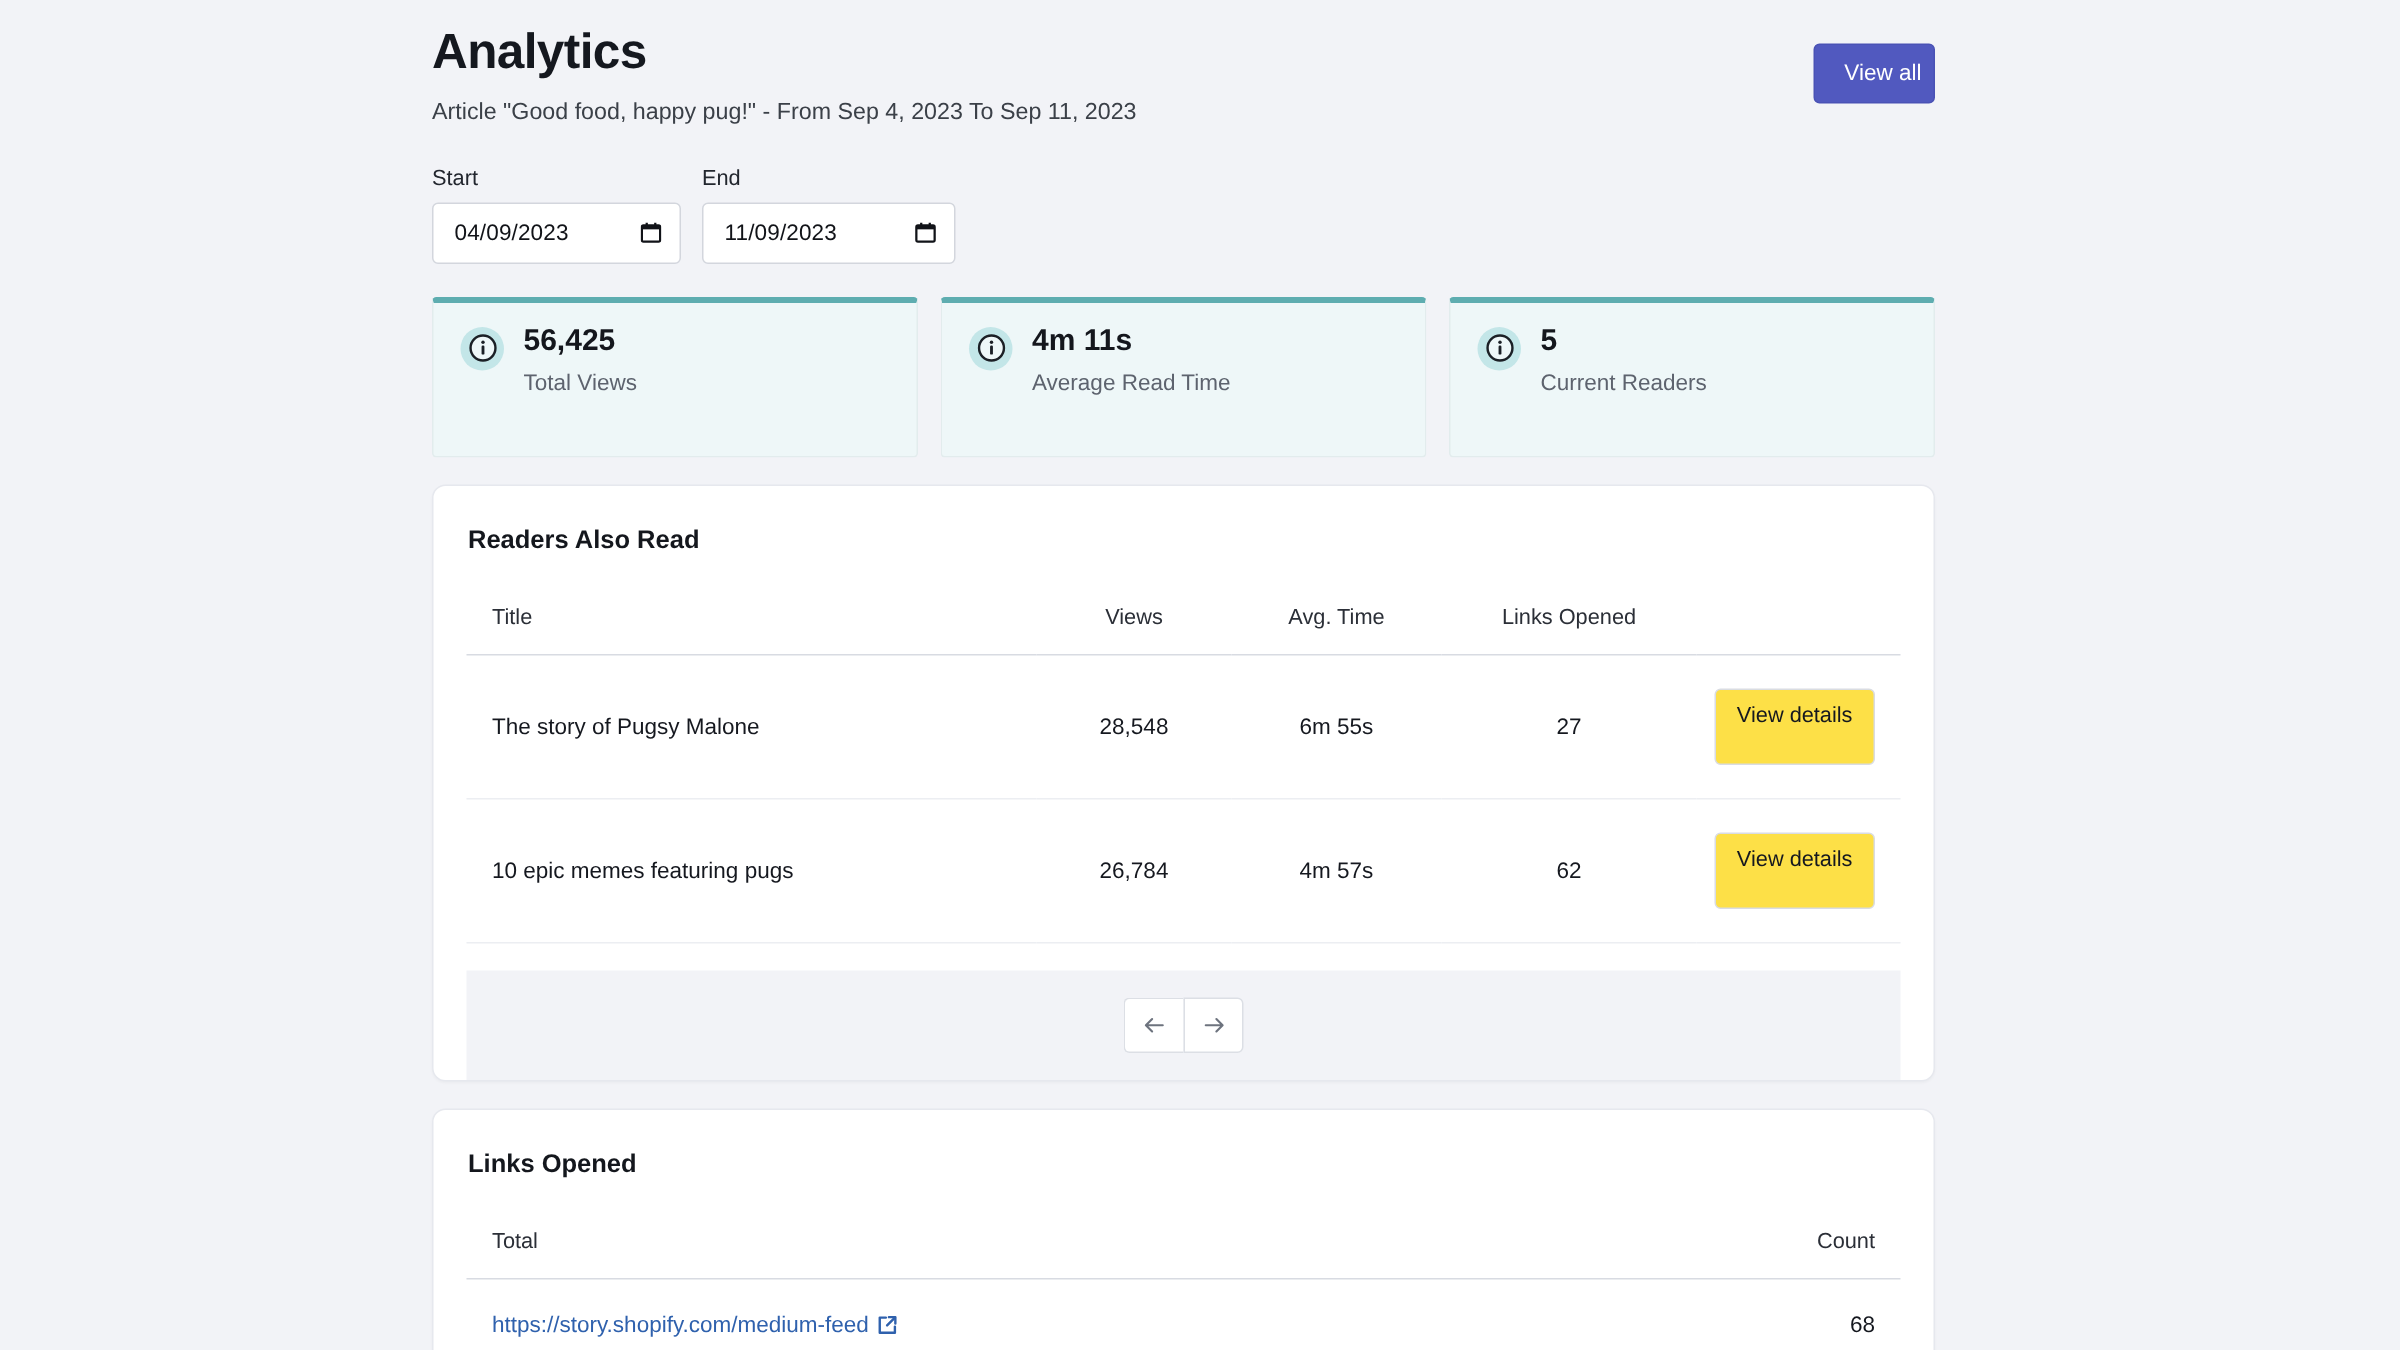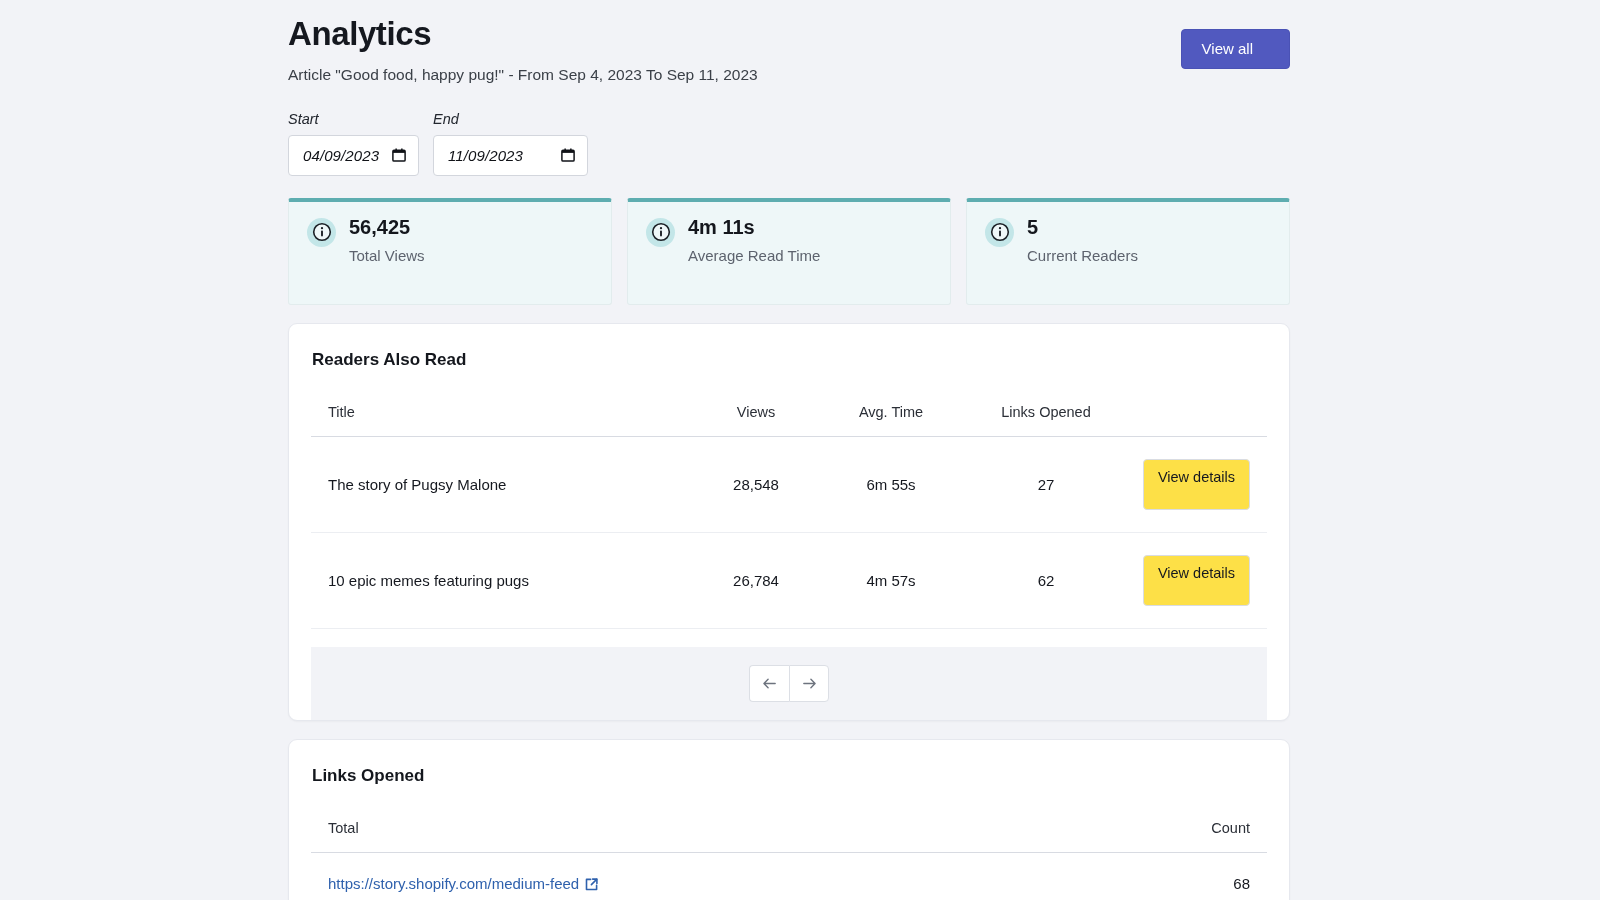--- a/index.html
+++ b/index.html
@@ -28,38 +28,38 @@
     font-size: 33px; font-weight: 700; color: #15181f;
     letter-spacing: -0.4px; line-height: 1.2;
   }
   .page-subtitle {
     font-size: 15.5px; color: #3b4048; margin-top: 11px; line-height: 1.3;
   }
   .view-all-btn {
     background: #5159bf; color: #ffffff;
     border: 1px solid #4a52b5; border-radius: 4px;
     font-size: 15px; font-family: inherit;
-    padding: 10px 36px 11px 20px;
+    padding: 10px 8px 11px 20px;
     cursor: pointer; white-space: nowrap;
     margin-top: 15px;
   }
 
   
-  .dates-row { display: flex; gap: 14px; margin-top: 26px; font-style: italic; }
+  .dates-row { display: flex; gap: 14px; margin-top: 26px; }
   .date-field { display: flex; flex-direction: column; }
   .date-label { font-size: 14.5px; color: #22262e; margin-bottom: 8px; }
   .date-input-wrap {
     position: relative;
-    width: 131px; height: 41px;
+    width: 166px; height: 41px;
     background: #ffffff;
     border: 1px solid #d3d6dd;
     border-radius: 4px;
     display: flex; align-items: center;
   }
-  .date-field.end .date-input-wrap { width: 155px; }
+  .date-field.end .date-input-wrap { width: 169px; }
   .date-text {
     font-size: 15px; color: #111318;
     padding-left: 14px; letter-spacing: 0.1px;
   }
   .cal-icon {
     position: absolute; right: 12px; top: 50%; transform: translateY(-50%);
     width: 14px; height: 14px;
   }
 
   

